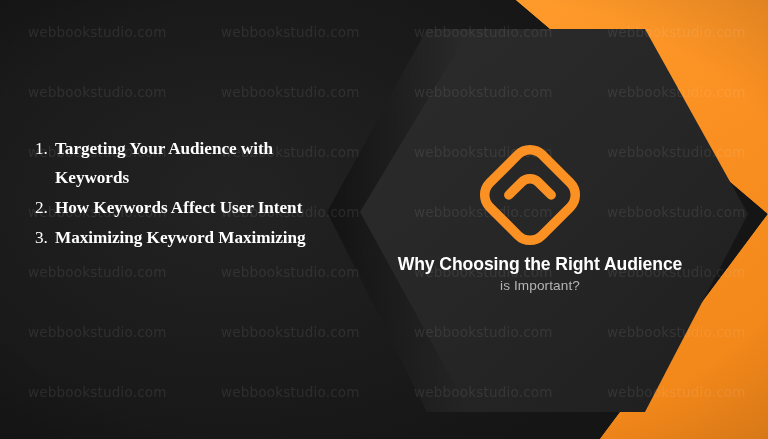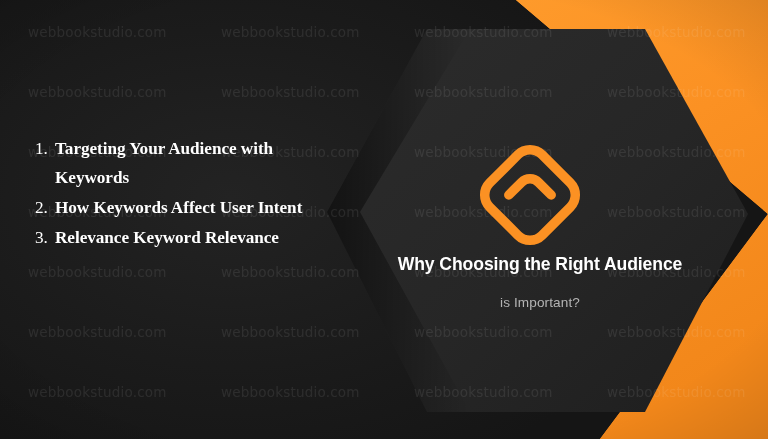--- a/index.html
+++ b/index.html
@@ -125,21 +125,21 @@
     line-height: 22px;
     letter-spacing: -0.1px;
     white-space: nowrap;
   }
   .title-sub {
     display: block;
     color: #b4b4b4;
     font-size: 13.6px;
     font-weight: normal;
     line-height: 20px;
-    margin-top: 18px;
+    margin-top: 1px;
     letter-spacing: 0.1px;
   }
 </style>
 </head>
 <body>
 
 <div id="canvas">
 
   <div class="bg-base"></div>
 
@@ -201,21 +201,21 @@
       <span class="wm" style="left: 28px; top: 384px; color: rgba(255, 255, 255, 0.086);">webbookstudio.com</span>
       <span class="wm" style="left: 221px; top: 384px; color: rgba(255, 255, 255, 0.086);">webbookstudio.com</span>
       <span class="wm" style="left: 414px; top: 384px; color: rgba(255, 255, 255, 0.086);">webbookstudio.com</span>
       <span class="wm" style="left: 607px; top: 384px; color: rgba(255, 255, 255, 0.086);">webbookstudio.com</span>
     </div>
 
   <div class="list-block">
     <ol>
       <li>Targeting Your Audience with Keywords</li>
       <li>How Keywords Affect User Intent</li>
-      <li>Relevance Keyword Relevance</li>
+      <li>Maximizing Keyword Maximizing</li>
     </ol>
   </div>
 
   <svg class="logo-mark" viewBox="0 0 106 106">
     <g transform="translate(53,53) rotate(45) translate(-53,-53)">
       <rect x="16" y="16" width="74" height="74" rx="17" ry="17" fill="none" stroke="#FB9123" stroke-width="9.5"></rect>
       <path d="M 38 68 L 38 50 A 12 12 0 0 1 50 38 L 68 38" fill="none" stroke="#FB9123" stroke-width="9.5" stroke-linecap="round"></path>
     </g>
   </svg>
 

